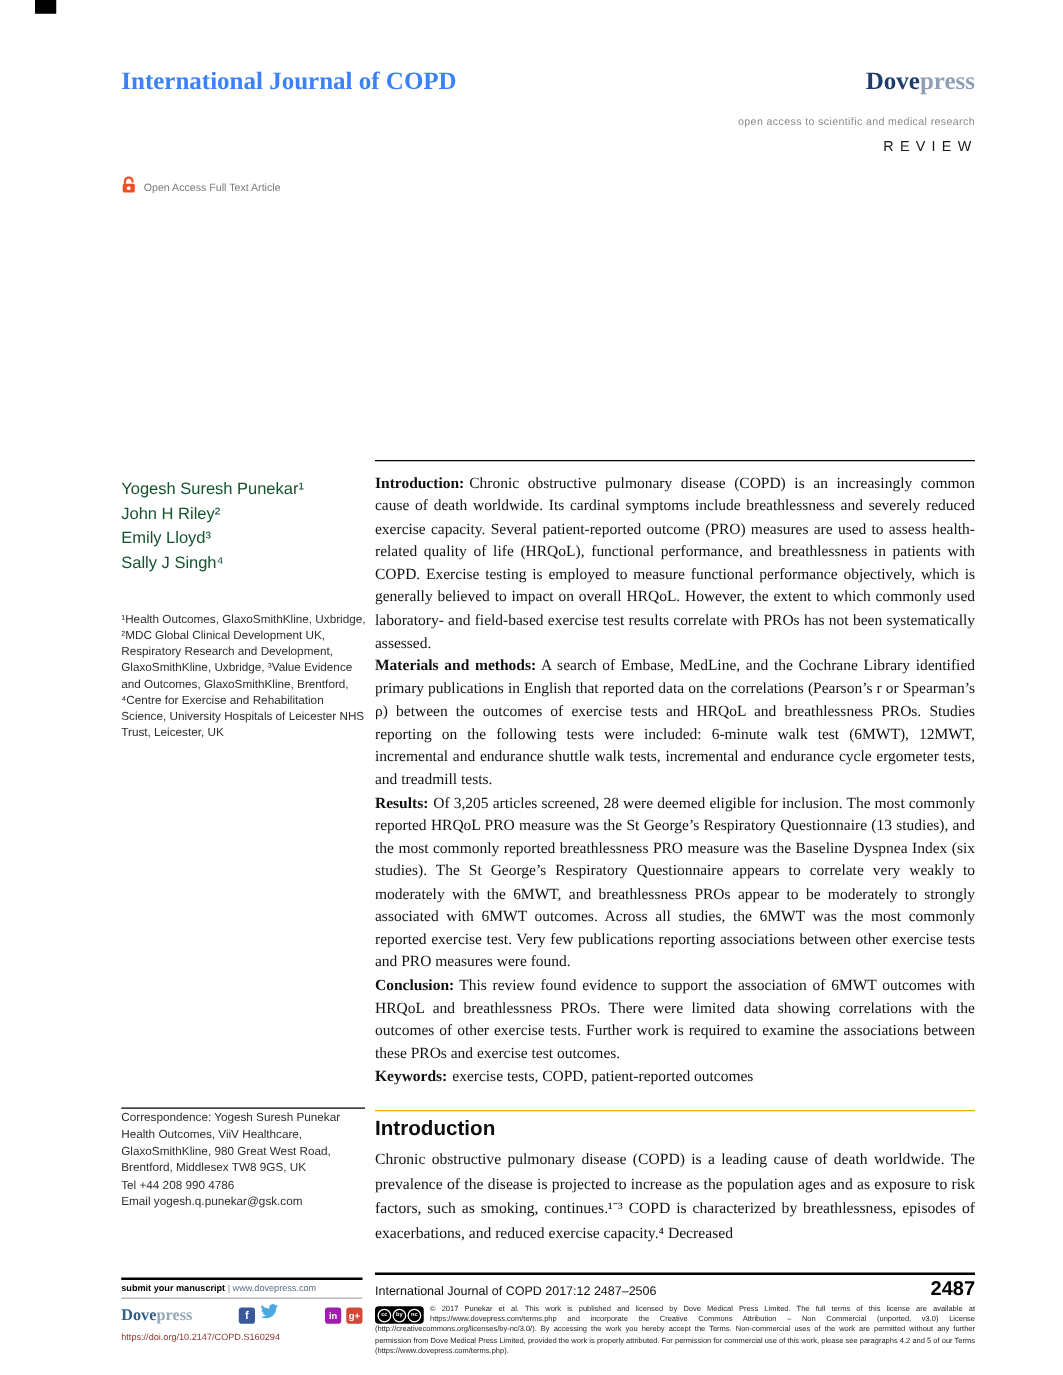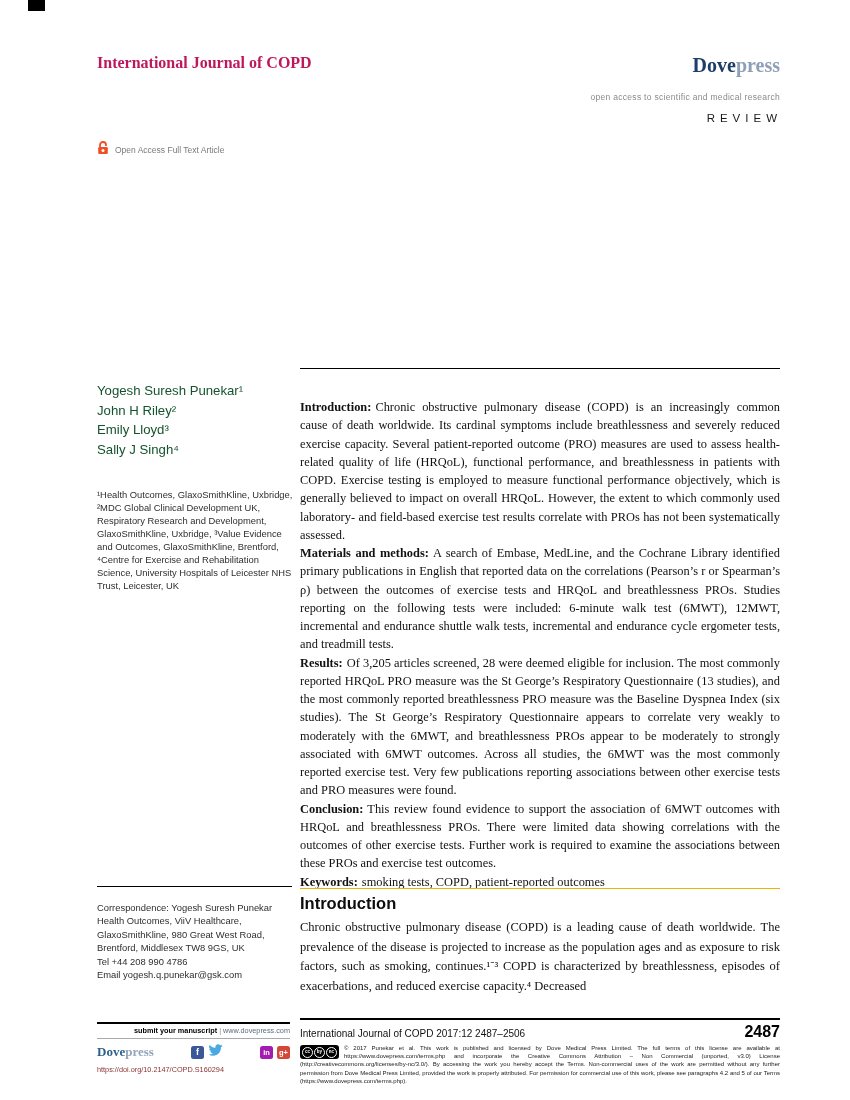--- a/index.html
+++ b/index.html
@@ -3,21 +3,21 @@
 <meta charset="utf-8">
 <style>
   html,body{margin:0;padding:0;background:#ffffff;}
   .page{position:relative;width:850px;height:1100px;background:#fff;overflow:hidden;
         font-family:"Liberation Serif",serif;color:#161616;}
 
   .corner-mark{position:absolute;left:28px;top:0;width:17px;height:11px;background:#000;}
 
   
   .journal-name{position:absolute;left:97px;top:54px;font-family:"Liberation Serif",serif;
-    font-weight:bold;font-size:16px;color:#be185d;}
+    font-weight:bold;font-size:20px;color:#3b82f6;}
   .pub-logo{position:absolute;right:70px;top:54px;font-family:"Liberation Serif",serif;
     font-weight:bold;font-size:20px;text-align:right;}
   .pub-logo .dove{color:#1e3d6b;}
   .pub-logo .press{color:#8fa0b6;}
   .tagline{position:absolute;right:70px;top:92px;font-size:8.5px;color:#8a8a8a;
     font-family:"Liberation Sans",sans-serif;letter-spacing:.3px;}
 
   .oa-row{position:absolute;left:97px;top:108px;display:flex;align-items:center;gap:6px;margin-top:32px;}
   .oa-row .oa-label{font-family:"Liberation Sans",sans-serif;font-size:8.5px;color:#7a7a7a;}
   .review-label{position:absolute;right:68px;top:112px;font-family:"Liberation Sans",sans-serif;
@@ -27,40 +27,40 @@
   .title{position:absolute;left:95px;top:133px;width:650px;
     font-family:"Liberation Sans",sans-serif;font-weight:300;font-size:29px;
     line-height:38px;color:#0f0f0f;letter-spacing:-0.3px;}
 
   
   .authors{position:absolute;left:97px;top:381px;width:200px;
     font-family:"Liberation Sans",sans-serif;font-size:13.2px;line-height:19.5px;color:#14532d;}
   .affiliations{position:absolute;left:97px;top:488px;width:196px;
     font-family:"Liberation Sans",sans-serif;font-size:9.4px;line-height:13px;color:#2e2e2e;}
   .correspondence{position:absolute;left:97px;top:886px;width:195px;border-top:1px solid #000;
-    padding-top:14px;font-family:"Liberation Sans",sans-serif;font-size:9.4px;line-height:13.4px;color:#2e2e2e;}
+    font-family:"Liberation Sans",sans-serif;font-size:9.4px;line-height:13.4px;color:#2e2e2e;}
   .correspondence div{margin:0;}
   .email-line{color:#2e2e2e;}
 
   
   .abstract{position:absolute;left:300px;top:368px;width:480px;border-top:1px solid #000;
-    padding-top:29px;font-size:12.4px;line-height:18.25px;text-align:justify;color:#111;}
+    padding-top:8px;font-size:12.4px;line-height:18.25px;text-align:justify;color:#111;}
   .abstract p{margin:0;}
   .abstract .lead{margin-right:4px;}
 
   
   .intro{position:absolute;left:300px;top:888px;width:480px;border-top:1px solid #eab308;padding-top:5px;}
   .intro h2{margin:0 0 5px 0;font-family:"Liberation Sans",sans-serif;font-weight:bold;
     font-size:16.5px;color:#0d0d0d;}
   .intro .body{font-size:12.5px;line-height:19.6px;text-align:justify;color:#111;}
 
   
   .footer-left{position:absolute;left:97px;top:1022px;width:193px;border-top:2px solid #000;}
   .submit-row{font-family:"Liberation Sans",sans-serif;font-size:7.3px;padding:2px 0 3px 0;
-    border-bottom:1px solid #aaa;text-align:right;}
+    border-bottom:1px solid #aaa;}
   .submit-row .submit{font-weight:bold;color:#000;}
   .submit-row .pipe{color:#888;margin:0 2px;}
   .submit-row .url{color:#5b6b80;}
   .logo-row{display:flex;align-items:center;justify-content:space-between;margin-top:4px;}
   .logo-small{font-family:"Liberation Serif",serif;font-weight:bold;font-size:13px;}
   .logo-small .dove{color:#2c5f8a;}
   .logo-small .press{color:#93a5bb;}
   .social{display:flex;gap:4px;align-items:center;}
   .sq{width:13px;height:13px;border-radius:2.5px;display:flex;align-items:center;justify-content:center;
       color:#fff;font-family:"Liberation Sans",sans-serif;font-weight:bold;font-size:9px;}
@@ -123,21 +123,21 @@
     <div>Health Outcomes, ViiV Healthcare, GlaxoSmithKline, 980 Great West Road, Brentford, Middlesex TW8 9GS, UK</div>
     <div>Tel +44 208 990 4786</div>
     <div class="email-line">Email yogesh.q.punekar@gsk.com</div>
   </div>
 
   <div class="abstract">
     <p><b class="lead">Introduction:</b><span>Chronic obstructive pulmonary disease (COPD) is an increasingly common cause of death worldwide. Its cardinal symptoms include breathlessness and severely reduced exercise capacity. Several patient-reported outcome (PRO) measures are used to assess health-related quality of life (HRQoL), functional performance, and breathlessness in patients with COPD. Exercise testing is employed to measure functional performance objectively, which is generally believed to impact on overall HRQoL. However, the extent to which commonly used laboratory- and field-based exercise test results correlate with PROs has not been systematically assessed.</span></p>
     <p><b class="lead">Materials and methods:</b><span>A search of Embase, MedLine, and the Cochrane Library identified primary publications in English that reported data on the correlations (Pearson’s r or Spearman’s ρ) between the outcomes of exercise tests and HRQoL and breathlessness PROs. Studies reporting on the following tests were included: 6-minute walk test (6MWT), 12MWT, incremental and endurance shuttle walk tests, incremental and endurance cycle ergometer tests, and treadmill tests.</span></p>
     <p><b class="lead">Results:</b><span>Of 3,205 articles screened, 28 were deemed eligible for inclusion. The most commonly reported HRQoL PRO measure was the St George’s Respiratory Questionnaire (13 studies), and the most commonly reported breathlessness PRO measure was the Baseline Dyspnea Index (six studies). The St George’s Respiratory Questionnaire appears to correlate very weakly to moderately with the 6MWT, and breathlessness PROs appear to be moderately to strongly associated with 6MWT outcomes. Across all studies, the 6MWT was the most commonly reported exercise test. Very few publications reporting associations between other exercise tests and PRO measures were found.</span></p>
     <p><b class="lead">Conclusion:</b><span>This review found evidence to support the association of 6MWT outcomes with HRQoL and breathlessness PROs. There were limited data showing correlations with the outcomes of other exercise tests. Further work is required to examine the associations between these PROs and exercise test outcomes.</span></p>
-    <p><b class="lead">Keywords:</b><span>smoking tests, COPD, patient-reported outcomes</span></p>
+    <p><b class="lead">Keywords:</b><span>exercise tests, COPD, patient-reported outcomes</span></p>
   </div>
 
   <div class="intro">
     <h2>Introduction</h2>
     <div class="body">Chronic obstructive pulmonary disease (COPD) is a leading cause of death worldwide. The prevalence of the disease is projected to increase as the population ages and as exposure to risk factors, such as smoking, continues.¹⁻³ COPD is characterized by breathlessness, episodes of exacerbations, and reduced exercise capacity.⁴ Decreased</div>
   </div>
 
   <div class="footer-left">
     <div class="submit-row">
       <span class="submit">submit your manuscript</span><span class="pipe">|</span><span class="url">www.dovepress.com</span>

